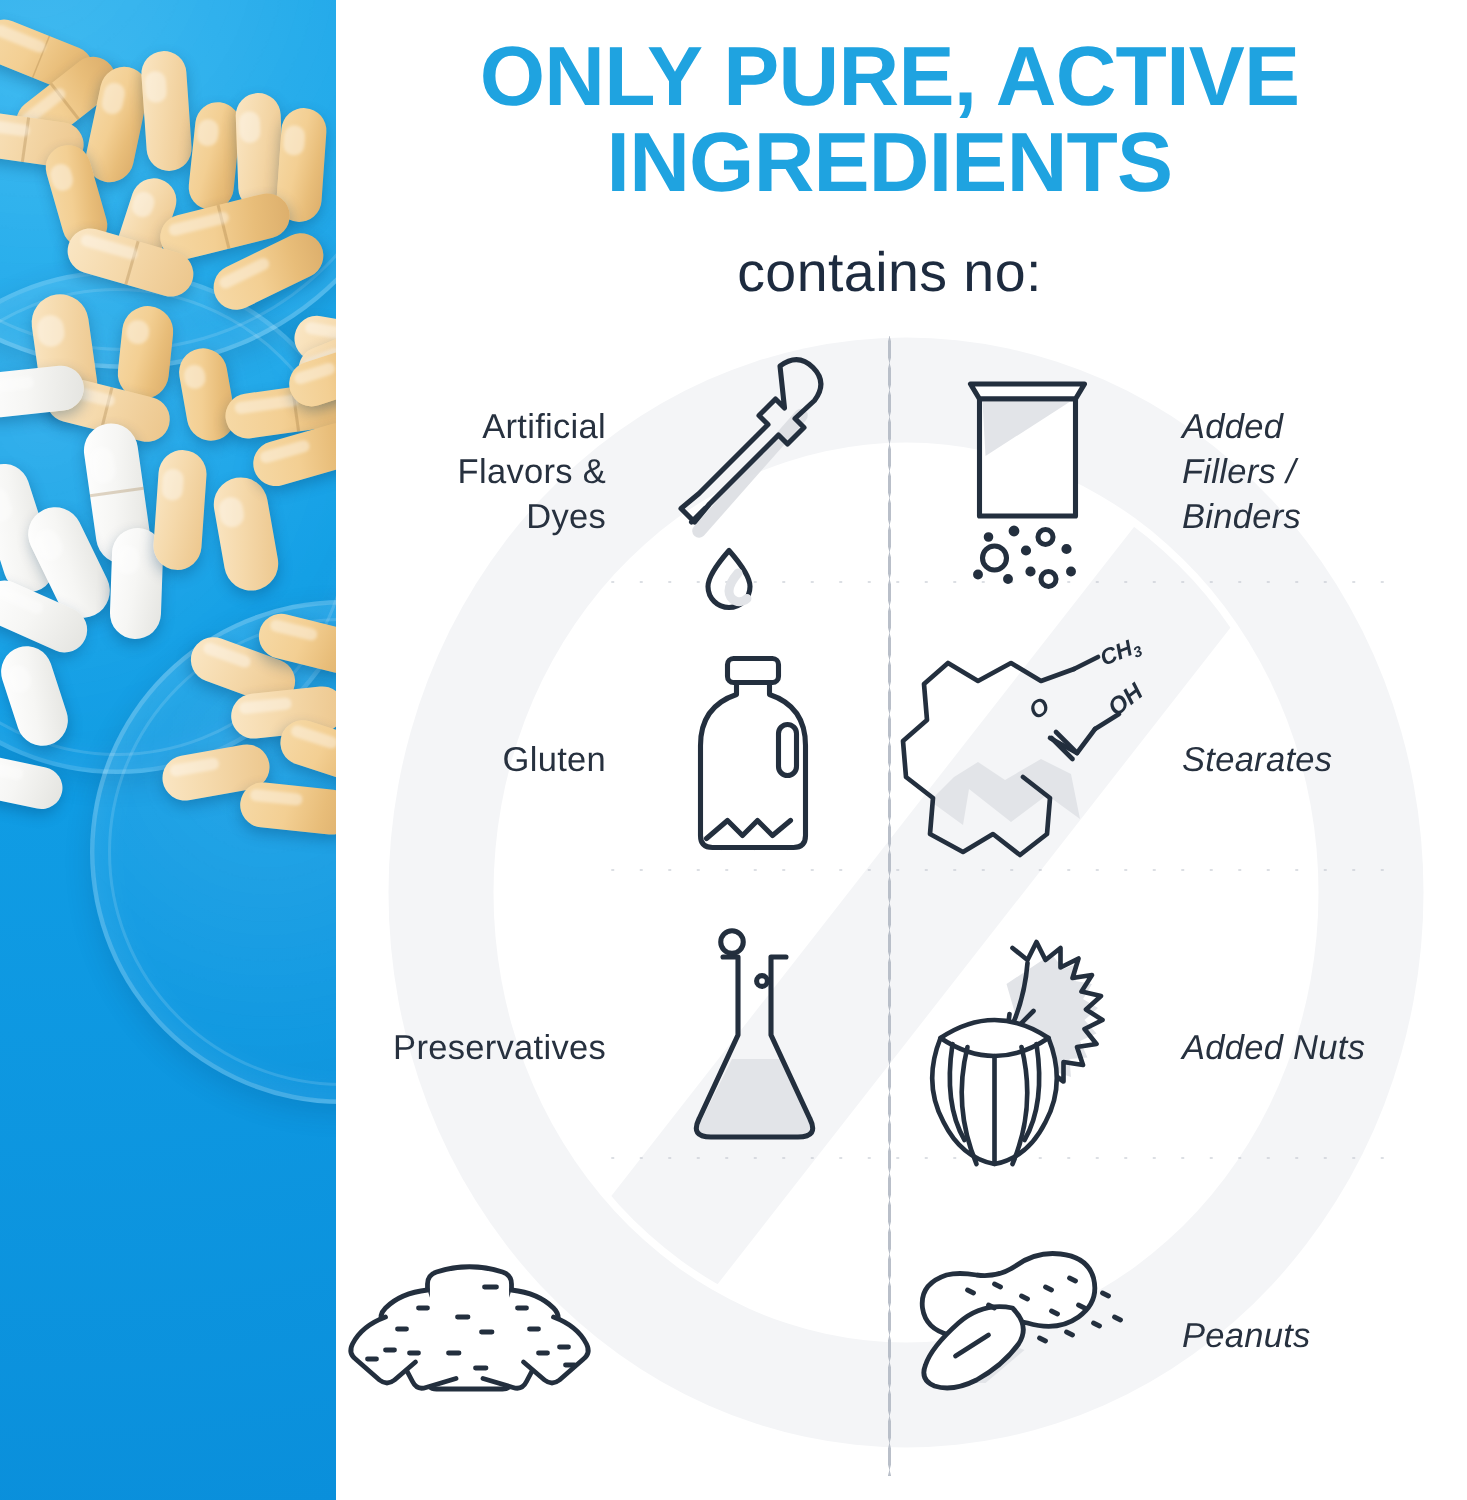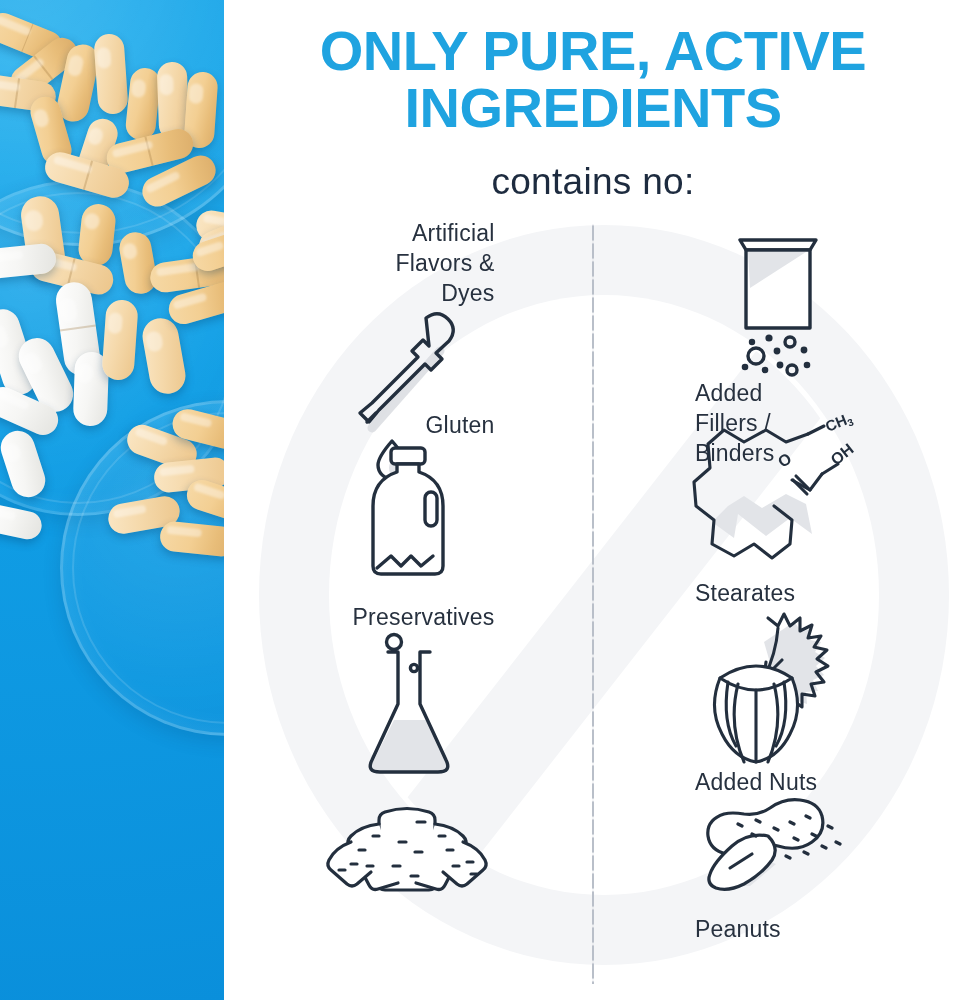--- a/index.html
+++ b/index.html
@@ -83,22 +83,22 @@
   .subhead{
     position:absolute;left:0;top:162px;width:738px;text-align:center;
     font-size:37px;line-height:40px;font-weight:300;color:#1d2b3f;
     letter-spacing:.3px;
   }
 
   
   .grid{position:absolute;left:0;top:218px;width:738px;height:770px;}
   .row{position:relative;height:192px;display:flex;}
   .cell{position:relative;width:369px;height:192px;display:flex;align-items:center;}
-  .cell.left{flex-direction:column;}
-  .cell.right{flex-direction:column;}
+  .cell.left{flex-direction:row;}
+  .cell.right{flex-direction:row;font-style:italic;}
   .lbl{
     font-size:23px;line-height:30px;font-weight:300;color:#27313f;
     letter-spacing:.2px;white-space:pre-line;
   }
   .cell.left .lbl{width:180px;text-align:right;padding-right:8px;}
   .cell.left .ico{width:181px;display:flex;align-items:center;justify-content:center;}
   .cell.right .ico{width:186px;display:flex;align-items:center;justify-content:center;}
   .cell.right .lbl{width:175px;text-align:left;padding-left:10px;}
   .ico svg{display:block;overflow:visible;}
 

